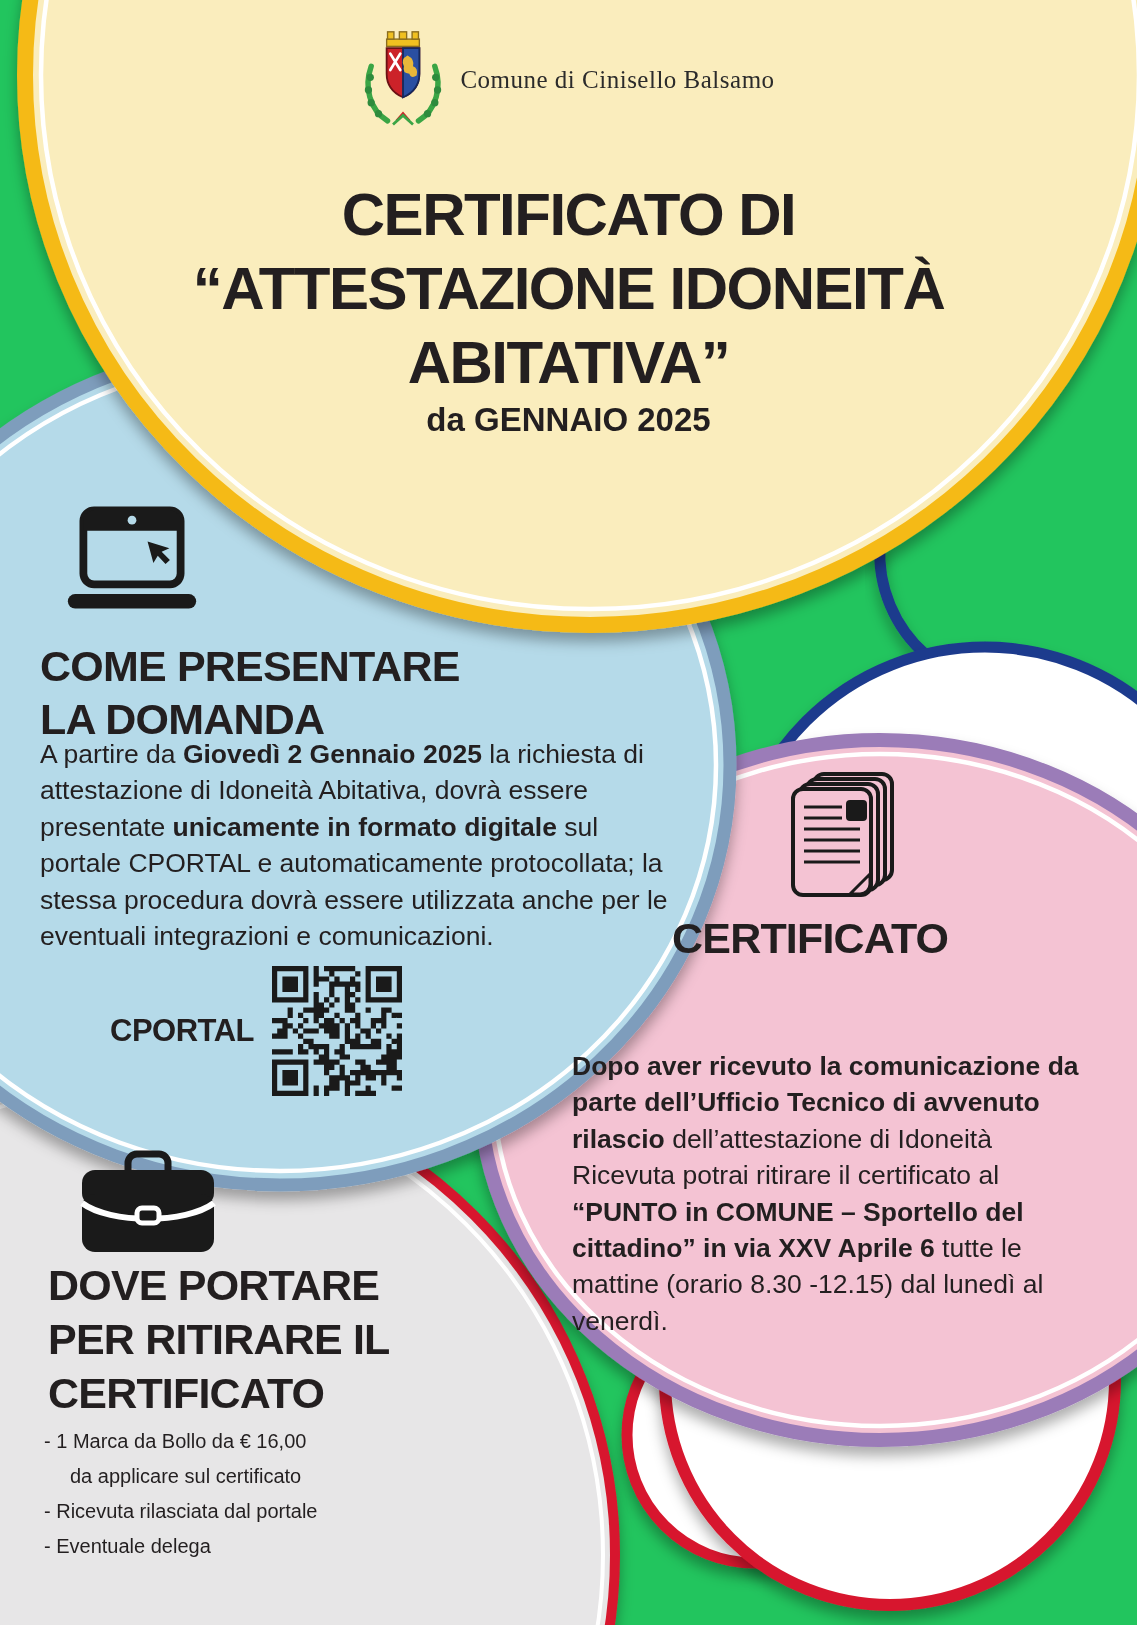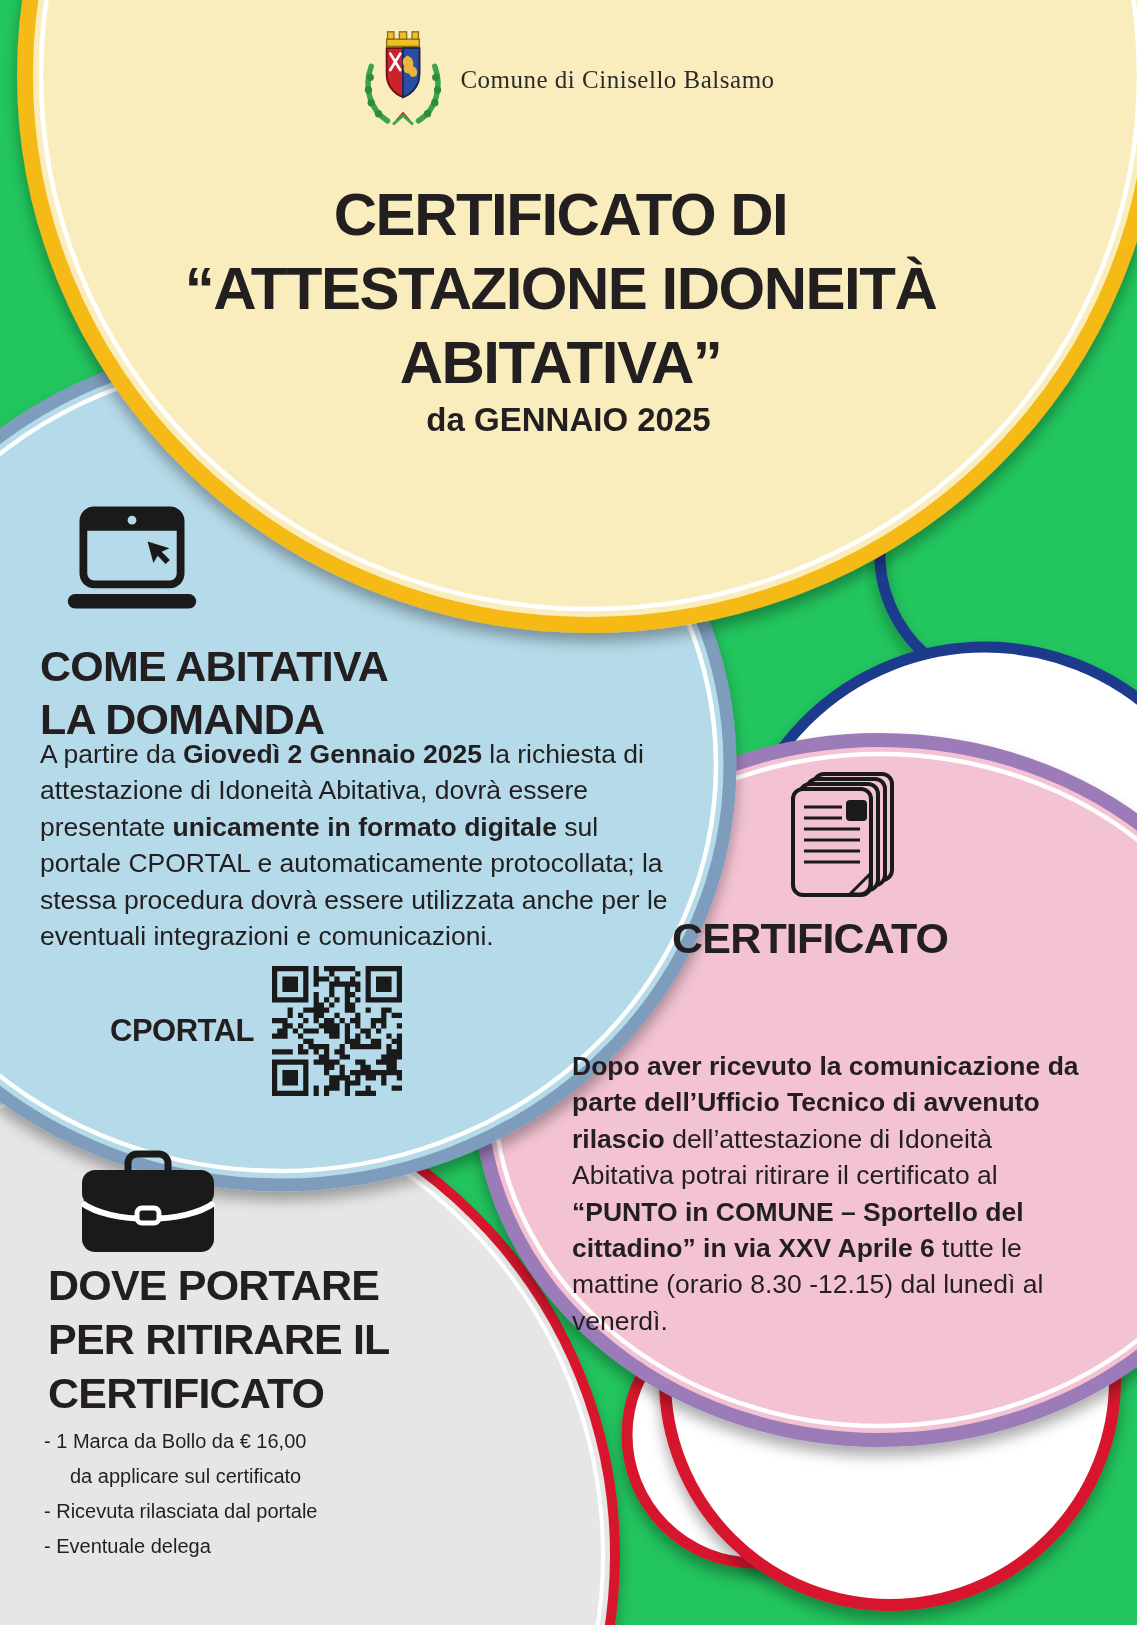--- a/index.html
+++ b/index.html
@@ -4,21 +4,21 @@
 <style>
   html,body{margin:0;padding:0;background:#fff;}
   #poster{position:relative;width:1137px;height:1625px;overflow:hidden;background:#22c55e;
           font-family:"Liberation Sans",sans-serif;color:#231F20;}
   #bg{position:absolute;left:0;top:0;width:1137px;height:1625px;z-index:0;}
   .layer{position:absolute;z-index:2;}
   
   #crest-row{left:0;top:30px;width:1137px;display:flex;justify-content:center;align-items:center;gap:16px;}
   #muni-name{font-family:"Liberation Serif",serif;font-size:25px;color:#2b2b2b;letter-spacing:.5px;}
   
-  #title{left:52px;top:178px;width:1017px;text-align:center;font-weight:bold;
+  #title{left:60px;top:178px;width:1017px;text-align:center;font-weight:bold;
          font-size:60px;line-height:74px;letter-spacing:-1.5px;}
   #subtitle{left:60px;top:398px;width:1017px;text-align:center;font-weight:bold;
             font-size:33px;line-height:44px;}
   
   .h-big{font-weight:bold;font-size:43px;line-height:53px;letter-spacing:-.8px;}
   #how-head{left:40px;top:640px;width:560px;}
   #how-body{left:40px;top:736px;width:645px;font-size:26.5px;line-height:36.4px;}
   .b{font-weight:bold;}
   #portal-row{left:110px;top:966px;width:420px;display:flex;align-items:center;gap:18px;}
   #portal-label{font-weight:bold;font-size:31px;letter-spacing:-.5px;}
@@ -105,21 +105,21 @@
   </div>
 
   <svg class="icon" style="left:62px;top:505px" width="140" height="110" viewBox="0 0 144 110">
     <rect x="22" y="4" width="100" height="76" rx="11" fill="none" stroke="#1a1a1a" stroke-width="8"></rect>
     <path d="M33 4 h78 a11 11 0 0 1 11 11 v10 H22 v-10 a11 11 0 0 1 11 -11 z" fill="#1a1a1a"></path>
     <circle cx="72" cy="14" r="4.5" fill="#B5DAE9"></circle>
     <path d="M88 36 l6 22 4.5 -7.5 8 8.5 4.5 -4 -8.5 -8.5 8 -3.5 z" fill="#1a1a1a"></path>
     <rect x="6" y="90" width="132" height="15" rx="7.5" fill="#1a1a1a"></rect>
   </svg>
   <div class="layer h-big" id="how-head">
-    <div>COME ABITATIVA</div>
+    <div>COME PRESENTARE</div>
     <div>LA DOMANDA</div>
   </div>
   <div class="layer" id="how-body">
     <span>A partire da </span><span class="b">Giovedì 2 Gennaio 2025</span><span> la richiesta di attestazione di Idoneità Abitativa, dovrà essere presentate </span><span class="b">unicamente in formato digitale</span><span> sul portale CPORTAL e automaticamente protocollata; la stessa procedura dovrà essere utilizzata anche per le eventuali integrazioni e comunicazioni.</span>
   </div>
   <div class="layer" id="portal-row">
     <span id="portal-label">CPORTAL</span>
     <svg id="qr" width="130" height="130" viewBox="0 0 130 130">
       <g id="qr-g" fill="#1a1a1a">
           <path d="M41.60 0.00h5.20v5.20h-5.20z M52.00 0.00h5.20v5.20h-5.20z M57.20 0.00h5.20v5.20h-5.20z M62.40 0.00h5.20v5.20h-5.20z M67.60 0.00h5.20v5.20h-5.20z M72.80 0.00h5.20v5.20h-5.20z M78.00 0.00h5.20v5.20h-5.20z M41.60 5.20h5.20v5.20h-5.20z M57.20 5.20h5.20v5.20h-5.20z M83.20 5.20h5.20v5.20h-5.20z M41.60 10.40h5.20v5.20h-5.20z M46.80 10.40h5.20v5.20h-5.20z M52.00 10.40h5.20v5.20h-5.20z M62.40 10.40h5.20v5.20h-5.20z M78.00 10.40h5.20v5.20h-5.20z M41.60 15.60h5.20v5.20h-5.20z M57.20 15.60h5.20v5.20h-5.20z M62.40 15.60h5.20v5.20h-5.20z M67.60 15.60h5.20v5.20h-5.20z M72.80 15.60h5.20v5.20h-5.20z M78.00 15.60h5.20v5.20h-5.20z M83.20 15.60h5.20v5.20h-5.20z M57.20 20.80h5.20v5.20h-5.20z M72.80 20.80h5.20v5.20h-5.20z M83.20 20.80h5.20v5.20h-5.20z M41.60 26.00h5.20v5.20h-5.20z M57.20 26.00h5.20v5.20h-5.20z M72.80 26.00h5.20v5.20h-5.20z M78.00 26.00h5.20v5.20h-5.20z M41.60 31.20h5.20v5.20h-5.20z M52.00 31.20h5.20v5.20h-5.20z M62.40 31.20h5.20v5.20h-5.20z M72.80 31.20h5.20v5.20h-5.20z M83.20 31.20h5.20v5.20h-5.20z M41.60 36.40h5.20v5.20h-5.20z M46.80 36.40h5.20v5.20h-5.20z M57.20 36.40h5.20v5.20h-5.20z M72.80 36.40h5.20v5.20h-5.20z M78.00 36.40h5.20v5.20h-5.20z M15.60 41.60h5.20v5.20h-5.20z M31.20 41.60h5.20v5.20h-5.20z M36.40 41.60h5.20v5.20h-5.20z M41.60 41.60h5.20v5.20h-5.20z M46.80 41.60h5.20v5.20h-5.20z M52.00 41.60h5.20v5.20h-5.20z M72.80 41.60h5.20v5.20h-5.20z M78.00 41.60h5.20v5.20h-5.20z M93.60 41.60h5.20v5.20h-5.20z M109.20 41.60h5.20v5.20h-5.20z M114.40 41.60h5.20v5.20h-5.20z M15.60 46.80h5.20v5.20h-5.20z M26.00 46.80h5.20v5.20h-5.20z M41.60 46.80h5.20v5.20h-5.20z M46.80 46.80h5.20v5.20h-5.20z M62.40 46.80h5.20v5.20h-5.20z M83.20 46.80h5.20v5.20h-5.20z M109.20 46.80h5.20v5.20h-5.20z M119.60 46.80h5.20v5.20h-5.20z M124.80 46.80h5.20v5.20h-5.20z M0.00 52.00h5.20v5.20h-5.20z M5.20 52.00h5.20v5.20h-5.20z M10.40 52.00h5.20v5.20h-5.20z M31.20 52.00h5.20v5.20h-5.20z M41.60 52.00h5.20v5.20h-5.20z M52.00 52.00h5.20v5.20h-5.20z M57.20 52.00h5.20v5.20h-5.20z M67.60 52.00h5.20v5.20h-5.20z M78.00 52.00h5.20v5.20h-5.20z M83.20 52.00h5.20v5.20h-5.20z M98.80 52.00h5.20v5.20h-5.20z M104.00 52.00h5.20v5.20h-5.20z M109.20 52.00h5.20v5.20h-5.20z M10.40 57.20h5.20v5.20h-5.20z M15.60 57.20h5.20v5.20h-5.20z M26.00 57.20h5.20v5.20h-5.20z M46.80 57.20h5.20v5.20h-5.20z M52.00 57.20h5.20v5.20h-5.20z M57.20 57.20h5.20v5.20h-5.20z M62.40 57.20h5.20v5.20h-5.20z M72.80 57.20h5.20v5.20h-5.20z M83.20 57.20h5.20v5.20h-5.20z M98.80 57.20h5.20v5.20h-5.20z M109.20 57.20h5.20v5.20h-5.20z M124.80 57.20h5.20v5.20h-5.20z M5.20 62.40h5.20v5.20h-5.20z M10.40 62.40h5.20v5.20h-5.20z M20.80 62.40h5.20v5.20h-5.20z M31.20 62.40h5.20v5.20h-5.20z M36.40 62.40h5.20v5.20h-5.20z M41.60 62.40h5.20v5.20h-5.20z M52.00 62.40h5.20v5.20h-5.20z M57.20 62.40h5.20v5.20h-5.20z M62.40 62.40h5.20v5.20h-5.20z M72.80 62.40h5.20v5.20h-5.20z M88.40 62.40h5.20v5.20h-5.20z M93.60 62.40h5.20v5.20h-5.20z M104.00 62.40h5.20v5.20h-5.20z M0.00 67.60h5.20v5.20h-5.20z M5.20 67.60h5.20v5.20h-5.20z M10.40 67.60h5.20v5.20h-5.20z M26.00 67.60h5.20v5.20h-5.20z M57.20 67.60h5.20v5.20h-5.20z M62.40 67.60h5.20v5.20h-5.20z M72.80 67.60h5.20v5.20h-5.20z M83.20 67.60h5.20v5.20h-5.20z M93.60 67.60h5.20v5.20h-5.20z M114.40 67.60h5.20v5.20h-5.20z M124.80 67.60h5.20v5.20h-5.20z M31.20 72.80h5.20v5.20h-5.20z M36.40 72.80h5.20v5.20h-5.20z M72.80 72.80h5.20v5.20h-5.20z M78.00 72.80h5.20v5.20h-5.20z M83.20 72.80h5.20v5.20h-5.20z M98.80 72.80h5.20v5.20h-5.20z M104.00 72.80h5.20v5.20h-5.20z M119.60 72.80h5.20v5.20h-5.20z M124.80 72.80h5.20v5.20h-5.20z M26.00 78.00h5.20v5.20h-5.20z M36.40 78.00h5.20v5.20h-5.20z M41.60 78.00h5.20v5.20h-5.20z M46.80 78.00h5.20v5.20h-5.20z M52.00 78.00h5.20v5.20h-5.20z M67.60 78.00h5.20v5.20h-5.20z M78.00 78.00h5.20v5.20h-5.20z M83.20 78.00h5.20v5.20h-5.20z M88.40 78.00h5.20v5.20h-5.20z M93.60 78.00h5.20v5.20h-5.20z M98.80 78.00h5.20v5.20h-5.20z M104.00 78.00h5.20v5.20h-5.20z M114.40 78.00h5.20v5.20h-5.20z M124.80 78.00h5.20v5.20h-5.20z M0.00 83.20h5.20v5.20h-5.20z M5.20 83.20h5.20v5.20h-5.20z M10.40 83.20h5.20v5.20h-5.20z M15.60 83.20h5.20v5.20h-5.20z M26.00 83.20h5.20v5.20h-5.20z M31.20 83.20h5.20v5.20h-5.20z M41.60 83.20h5.20v5.20h-5.20z M52.00 83.20h5.20v5.20h-5.20z M62.40 83.20h5.20v5.20h-5.20z M67.60 83.20h5.20v5.20h-5.20z M114.40 83.20h5.20v5.20h-5.20z M119.60 83.20h5.20v5.20h-5.20z M124.80 83.20h5.20v5.20h-5.20z M46.80 88.40h5.20v5.20h-5.20z M52.00 88.40h5.20v5.20h-5.20z M67.60 88.40h5.20v5.20h-5.20z M72.80 88.40h5.20v5.20h-5.20z M109.20 88.40h5.20v5.20h-5.20z M114.40 88.40h5.20v5.20h-5.20z M119.60 88.40h5.20v5.20h-5.20z M124.80 88.40h5.20v5.20h-5.20z M41.60 93.60h5.20v5.20h-5.20z M46.80 93.60h5.20v5.20h-5.20z M52.00 93.60h5.20v5.20h-5.20z M57.20 93.60h5.20v5.20h-5.20z M62.40 93.60h5.20v5.20h-5.20z M83.20 93.60h5.20v5.20h-5.20z M88.40 93.60h5.20v5.20h-5.20z M104.00 93.60h5.20v5.20h-5.20z M109.20 93.60h5.20v5.20h-5.20z M114.40 93.60h5.20v5.20h-5.20z M119.60 93.60h5.20v5.20h-5.20z M52.00 98.80h5.20v5.20h-5.20z M57.20 98.80h5.20v5.20h-5.20z M67.60 98.80h5.20v5.20h-5.20z M88.40 98.80h5.20v5.20h-5.20z M93.60 98.80h5.20v5.20h-5.20z M114.40 98.80h5.20v5.20h-5.20z M119.60 98.80h5.20v5.20h-5.20z M52.00 104.00h5.20v5.20h-5.20z M67.60 104.00h5.20v5.20h-5.20z M78.00 104.00h5.20v5.20h-5.20z M83.20 104.00h5.20v5.20h-5.20z M88.40 104.00h5.20v5.20h-5.20z M93.60 104.00h5.20v5.20h-5.20z M98.80 104.00h5.20v5.20h-5.20z M104.00 104.00h5.20v5.20h-5.20z M109.20 104.00h5.20v5.20h-5.20z M114.40 104.00h5.20v5.20h-5.20z M119.60 104.00h5.20v5.20h-5.20z M124.80 104.00h5.20v5.20h-5.20z M57.20 109.20h5.20v5.20h-5.20z M62.40 109.20h5.20v5.20h-5.20z M67.60 109.20h5.20v5.20h-5.20z M72.80 109.20h5.20v5.20h-5.20z M83.20 109.20h5.20v5.20h-5.20z M93.60 109.20h5.20v5.20h-5.20z M98.80 109.20h5.20v5.20h-5.20z M109.20 109.20h5.20v5.20h-5.20z M124.80 109.20h5.20v5.20h-5.20z M57.20 114.40h5.20v5.20h-5.20z M62.40 114.40h5.20v5.20h-5.20z M72.80 114.40h5.20v5.20h-5.20z M78.00 114.40h5.20v5.20h-5.20z M83.20 114.40h5.20v5.20h-5.20z M109.20 114.40h5.20v5.20h-5.20z M41.60 119.60h5.20v5.20h-5.20z M52.00 119.60h5.20v5.20h-5.20z M57.20 119.60h5.20v5.20h-5.20z M62.40 119.60h5.20v5.20h-5.20z M72.80 119.60h5.20v5.20h-5.20z M93.60 119.60h5.20v5.20h-5.20z M119.60 119.60h5.20v5.20h-5.20z M124.80 119.60h5.20v5.20h-5.20z M41.60 124.80h5.20v5.20h-5.20z M52.00 124.80h5.20v5.20h-5.20z M72.80 124.80h5.20v5.20h-5.20z M83.20 124.80h5.20v5.20h-5.20z M88.40 124.80h5.20v5.20h-5.20z M93.60 124.80h5.20v5.20h-5.20z M98.80 124.80h5.20v5.20h-5.20z M0.00 0.00h36.40v5.20h-36.40z M0.00 31.20h36.40v5.20h-36.40z M0.00 5.20h5.20v26.00h-5.20z M31.20 5.20h5.20v26.00h-5.20z M10.40 10.40h15.60v15.60h-15.60z M93.60 0.00h36.40v5.20h-36.40z M93.60 31.20h36.40v5.20h-36.40z M93.60 5.20h5.20v26.00h-5.20z M124.80 5.20h5.20v26.00h-5.20z M104.00 10.40h15.60v15.60h-15.60z M0.00 93.60h36.40v5.20h-36.40z M0.00 124.80h36.40v5.20h-36.40z M0.00 98.80h5.20v26.00h-5.20z M31.20 98.80h5.20v26.00h-5.20z M10.40 104.00h15.60v15.60h-15.60z "></path>
@@ -138,21 +138,21 @@
     <line x1="14" y1="68" x2="70" y2="68" stroke="#1a1a1a" stroke-width="3"></line>
     <line x1="14" y1="79" x2="70" y2="79" stroke="#1a1a1a" stroke-width="3"></line>
     <line x1="14" y1="90" x2="70" y2="90" stroke="#1a1a1a" stroke-width="3"></line>
     <rect x="56" y="28" width="21" height="21" rx="4" fill="#1a1a1a"></rect>
     <path d="M60 122 l20 -20 v10 a10 10 0 0 1 -10 10 z" fill="#F4C3D3" stroke="#1a1a1a" stroke-width="3" stroke-linejoin="round"></path>
   </svg>
   <div class="layer h-big" id="where-head">
     <div>CERTIFICATO</div>
   </div>
   <div class="layer" id="where-body">
-    <span class="b">Dopo aver ricevuto la comunicazione da parte dell’Ufficio Tecnico di avvenuto rilascio</span><span> dell’attestazione di Idoneità Abitativa potrai ritirare il certificato al </span><span class="b">“PUNTO in COMUNE – Sportello del cittadino” in via XXV Aprile 6</span><span> tutte le mattine (orario 8.30 -12.15) dal lunedì al venerdì.</span>
+    <span class="b">Dopo aver ricevuto la comunicazione da parte dell’Ufficio Tecnico di avvenuto rilascio</span><span> dell’attestazione di Idoneità Ricevuta potrai ritirare il certificato al </span><span class="b">“PUNTO in COMUNE – Sportello del cittadino” in via XXV Aprile 6</span><span> tutte le mattine (orario 8.30 -12.15) dal lunedì al venerdì.</span>
   </div>
 
   <svg class="icon" style="left:78px;top:1148px" width="140" height="106" viewBox="0 0 140 106">
     <path d="M50 24 v-9 a9 9 0 0 1 9 -9 h22 a9 9 0 0 1 9 9 v9" fill="none" stroke="#1a1a1a" stroke-width="7"></path>
     <rect x="4" y="22" width="132" height="36" rx="13" fill="#1a1a1a"></rect>
     <rect x="4" y="46" width="132" height="58" rx="13" fill="#1a1a1a"></rect>
     <path d="M4 55 C 32 76, 108 76, 136 55" stroke="#ffffff" stroke-width="6" fill="none"></path>
     <rect x="59" y="60" width="22" height="15" rx="5" fill="#1a1a1a" stroke="#ffffff" stroke-width="5"></rect>
   </svg>
   <div class="layer h-big" id="bring-head">

